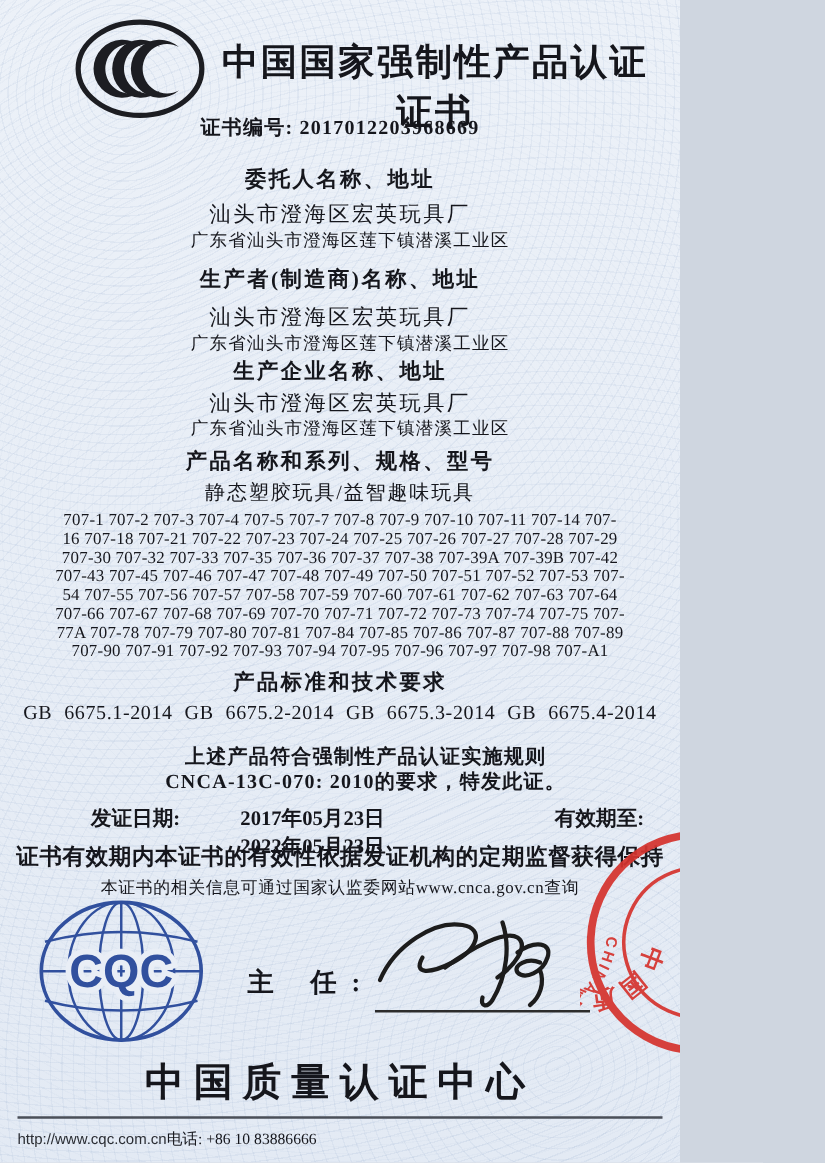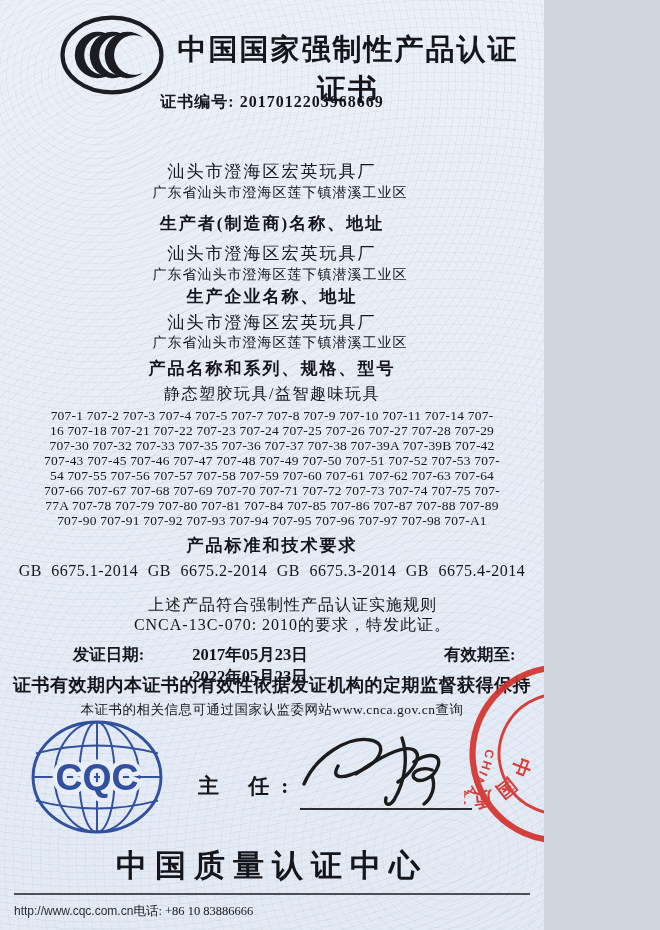--- a/index.html
+++ b/index.html
@@ -15,21 +15,21 @@
   }
   .abs{position:absolute;left:0;right:0;text-align:center;}
   .title{top:30px;left:168px;right:16px;font-size:29px;font-weight:bold;letter-spacing:2px;}
   .certno{top:92px;font-size:16px;font-weight:bold;letter-spacing:1px;}
   .sechead{font-size:17px;font-weight:bold;letter-spacing:2px;}
   .company{font-size:17px;letter-spacing:2px;}
   .addr{font-size:14px;letter-spacing:1px;padding-left:16px;}
   .product{font-size:16px;letter-spacing:1.5px;}
   .models{top:408px;font-size:13.5px;line-height:15px;letter-spacing:0.2px;}
   .standards{font-size:16px;word-spacing:5px;letter-spacing:0.5px;}
-  .stmt{font-size:16px;font-weight:normal;letter-spacing:1px;padding-left:41px;}
+  .stmt{font-size:16px;font-weight:bold;letter-spacing:1px;padding-left:41px;}
   .dates{font-size:16.5px;font-weight:bold;}
   .dates span{margin:0 44px;}
   .validity{font-size:18px;font-weight:bold;letter-spacing:0.5px;}
   .infonote{font-size:13.5px;letter-spacing:0.5px;}
   .orgname{top:845px;font-size:31px;font-weight:600;letter-spacing:8px;}
   .footer{
     position:absolute;top:893px;left:14px;right:14px;
     border-top:2px solid #4a4f58;padding-top:8px;
     display:flex;justify-content:flex-start;align-items:baseline;
   }
@@ -59,20 +59,21 @@
       </g>
     </svg>
   </div>
 
   <div class="abs title">中国国家强制性产品认证证书</div>
   <div class="abs certno">
     <span>证书编号:</span>
     <span>2017012203968669</span>
   </div>
 
+  <div class="abs sechead" style="top:132px">委托人名称、地址</div>
   <div class="abs company" style="top:160px">汕头市澄海区宏英玩具厂</div>
   <div class="abs addr" style="top:184px">广东省汕头市澄海区莲下镇潜溪工业区</div>
 
   <div class="abs sechead" style="top:212px">生产者(制造商)名称、地址</div>
   <div class="abs company" style="top:242px">汕头市澄海区宏英玩具厂</div>
   <div class="abs addr" style="top:266px">广东省汕头市澄海区莲下镇潜溪工业区</div>
 
   <div class="abs sechead" style="top:285px">生产企业名称、地址</div>
   <div class="abs company" style="top:311px">汕头市澄海区宏英玩具厂</div>
   <div class="abs addr" style="top:334px">广东省汕头市澄海区莲下镇潜溪工业区</div>

